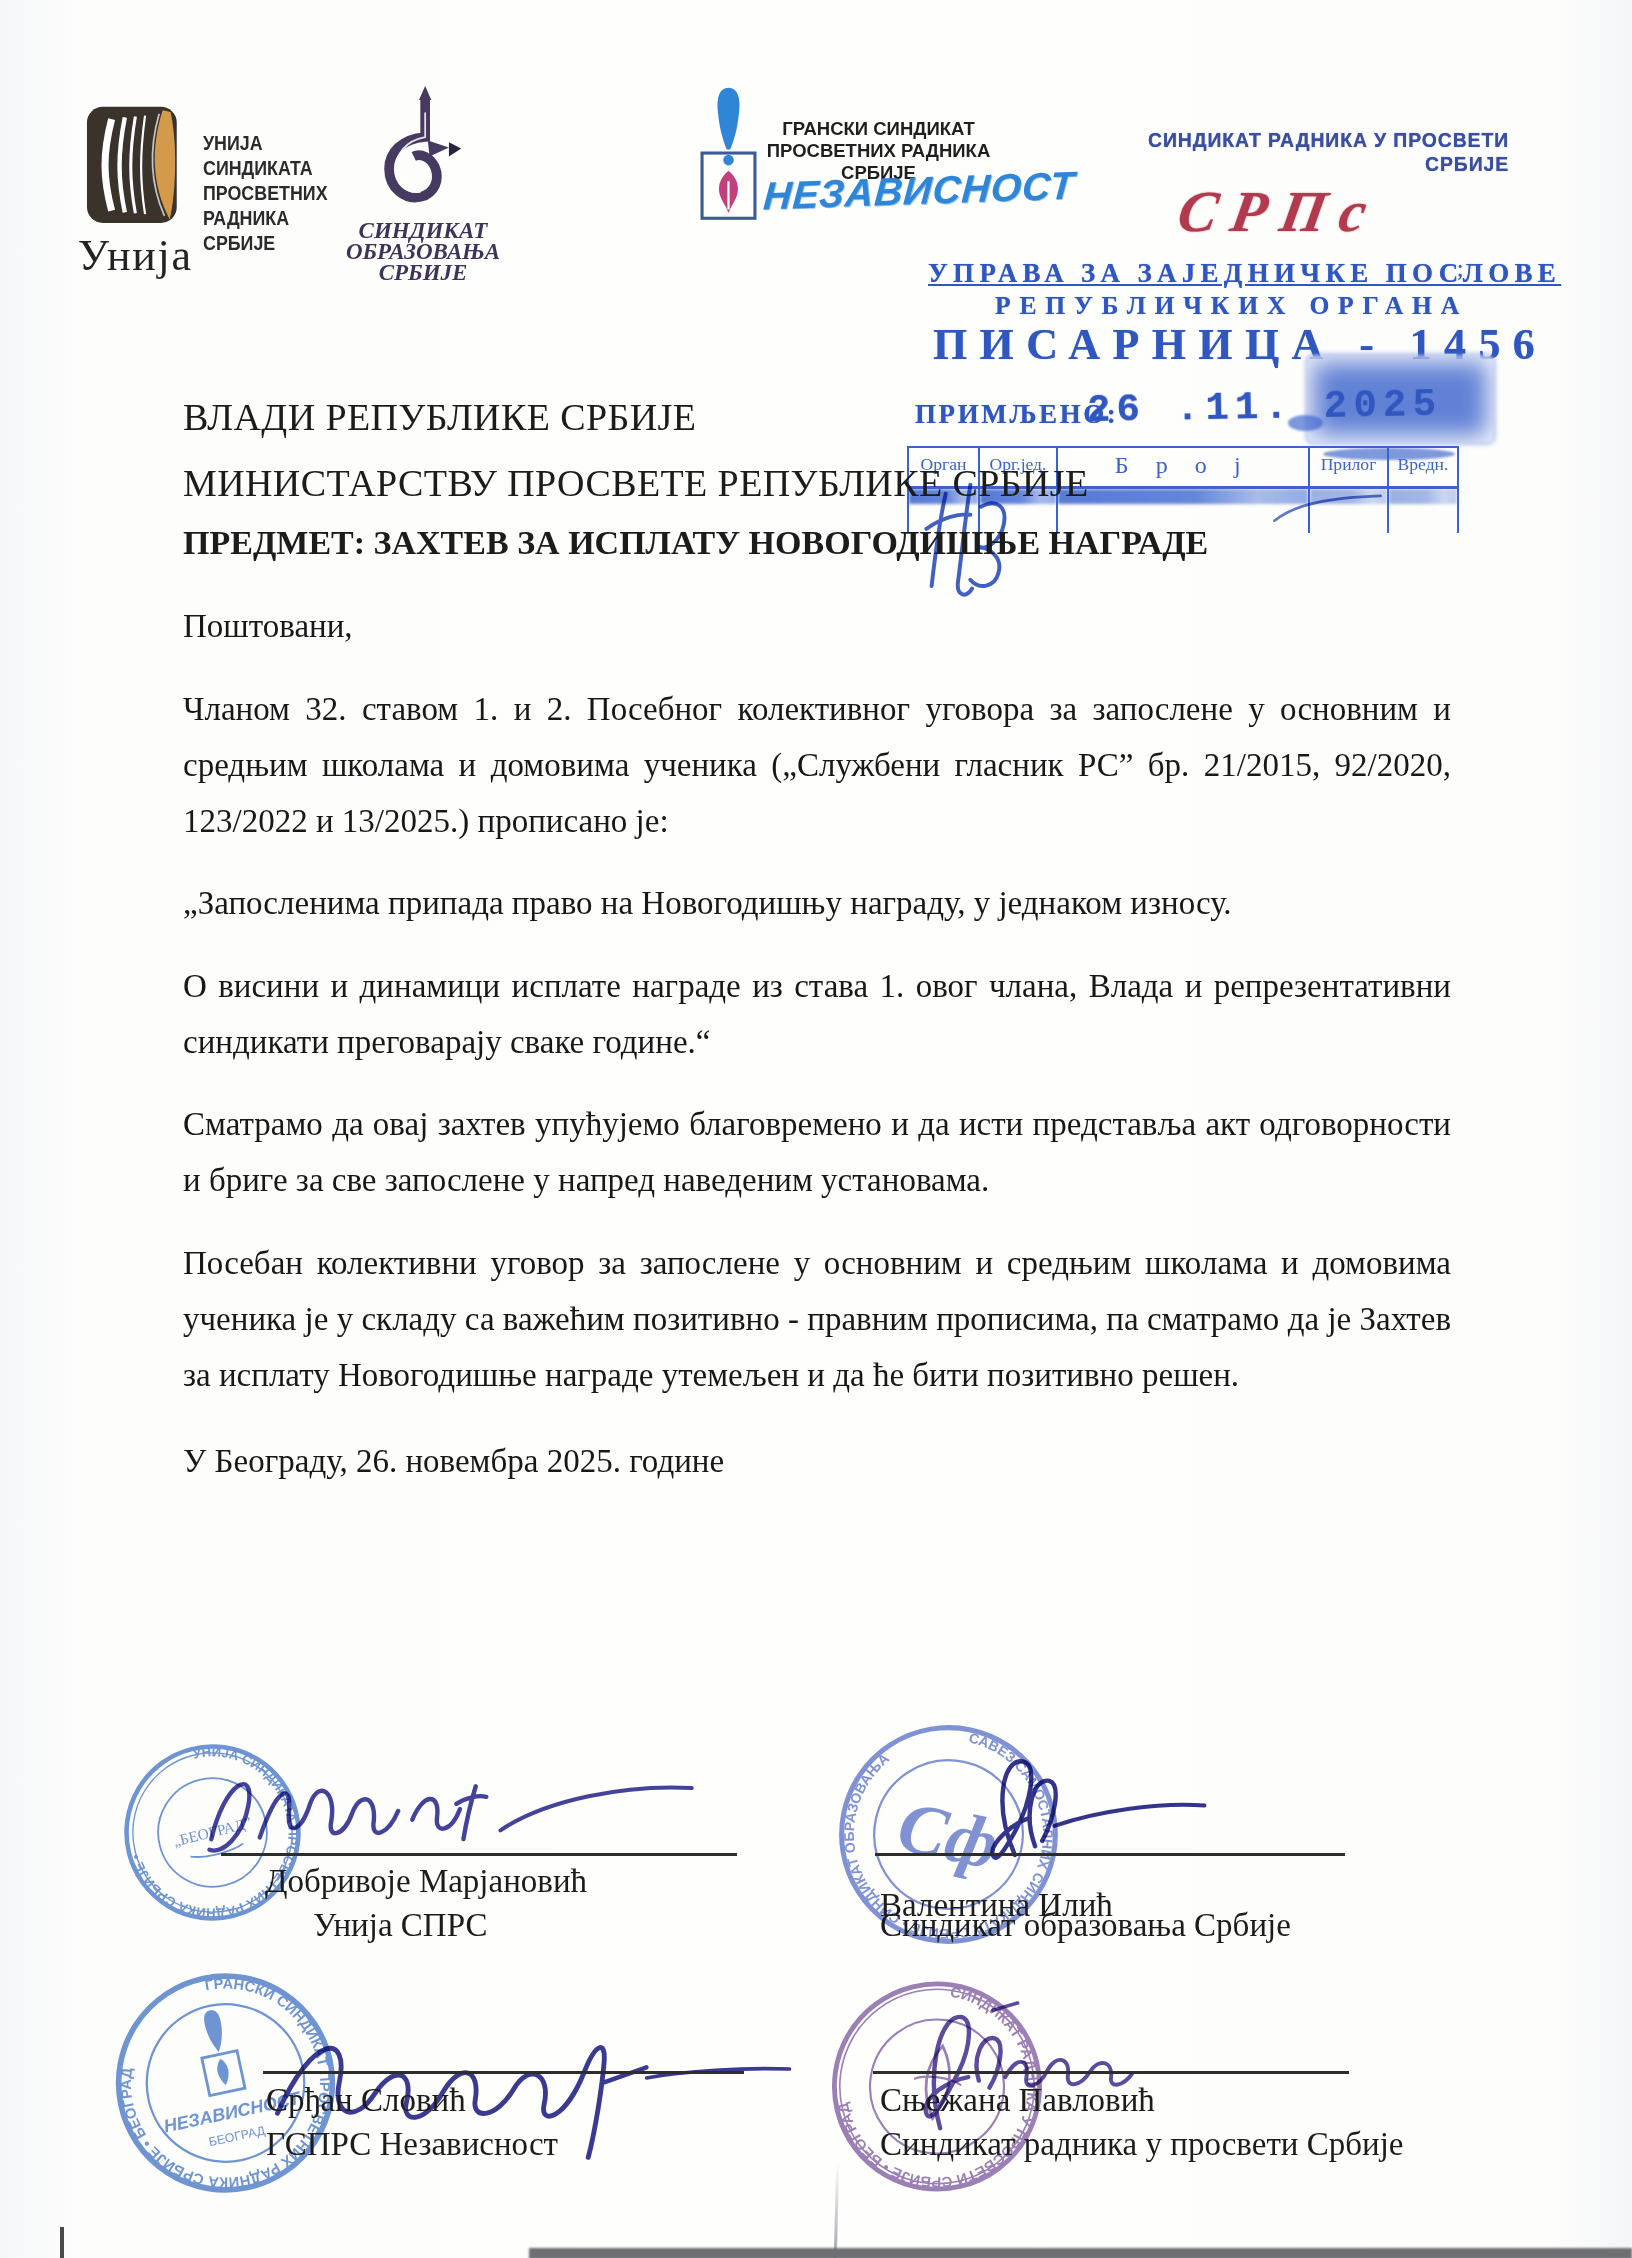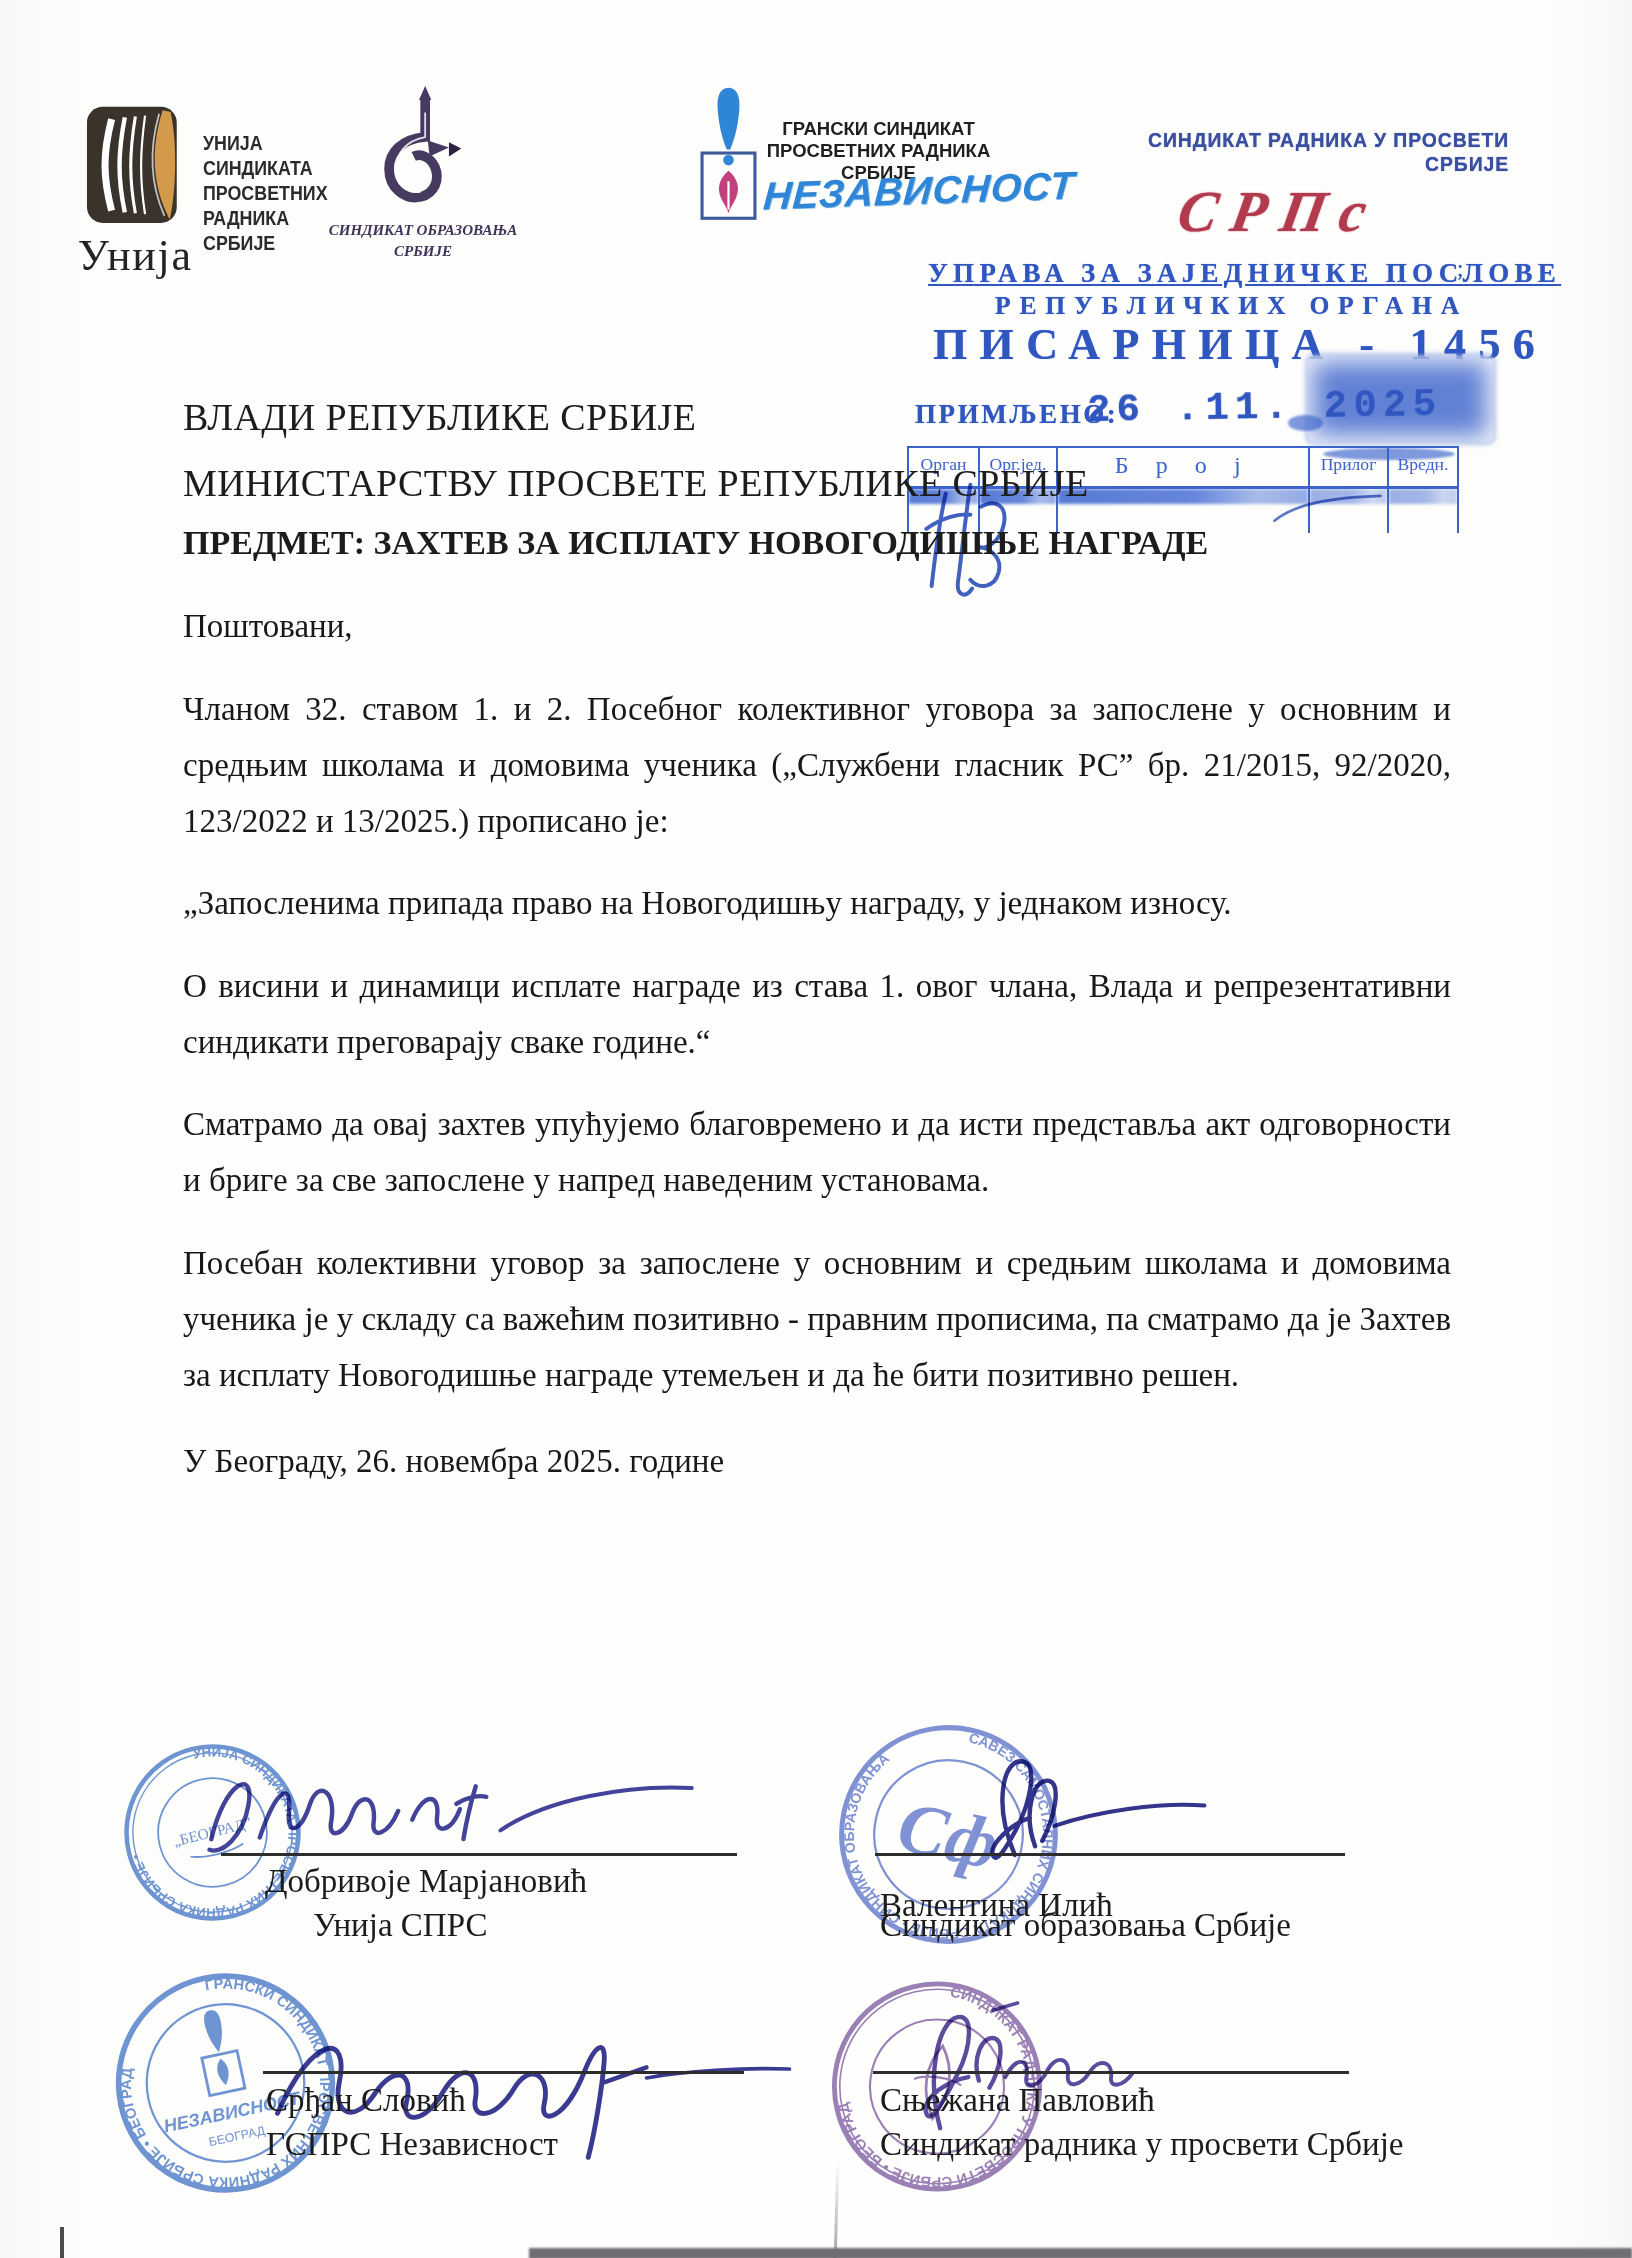--- a/index.html
+++ b/index.html
@@ -9,21 +9,21 @@
     overflow:hidden;
     font-family:"Liberation Serif", serif; color:#1c1c1c;
   }
   .abs{position:absolute;}
 
   
   .logo-caption{font-family:"Liberation Serif",serif; font-size:44px; color:#232323; letter-spacing:1.8px;}
   .logo-lines{font-family:"Liberation Sans",sans-serif; font-weight:bold; color:#2b2b2b;
               font-size:19.4px; line-height:25px; transform:scaleX(.92); transform-origin:left top;}
   .sos-text{font-family:"Liberation Serif",serif; font-weight:bold; font-style:italic;
-            font-size:15px; line-height:21px; color:#3f3358; text-align:center;}
+            font-size:23px; line-height:21px; color:#3f3358; text-align:center;}
   .nez-text{font-family:"Liberation Sans",sans-serif; font-weight:bold; font-size:18.5px;
             line-height:22px; color:#1f1f1f; text-align:center;}
   .nez-wordmark{font-family:"Liberation Sans",sans-serif; font-weight:bold; font-style:italic;
             font-size:39px; color:#2f86d6; transform:skewX(-6deg) rotate(-2deg);
             text-shadow:0.9px 0.9px 0 #8fc0e8; letter-spacing:0.9px;}
   .srps-text{font-family:"Liberation Sans",sans-serif; font-weight:bold; font-size:19.4px;
             line-height:24px; color:#3a4fa0; text-align:right; letter-spacing:0.9px;
             text-shadow:0 0 0.9px #3a4fa0;}
   .srps-wordmark{font-family:"Liberation Serif",serif; font-weight:bold; font-style:italic;
             font-size:58px; color:#b23a4e; letter-spacing:14px; transform:skewX(-10deg);

